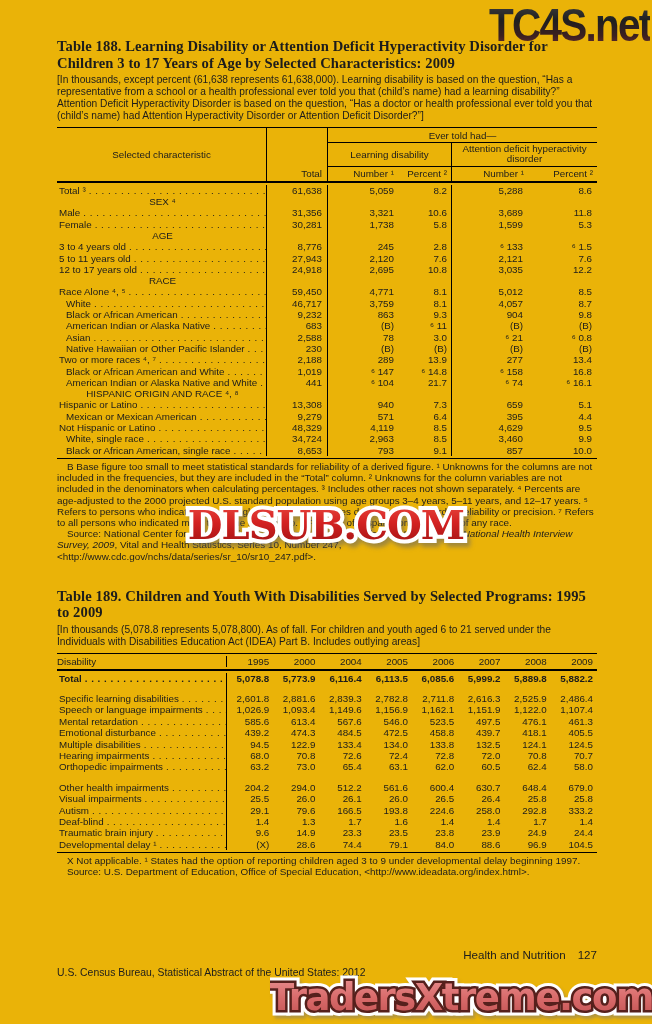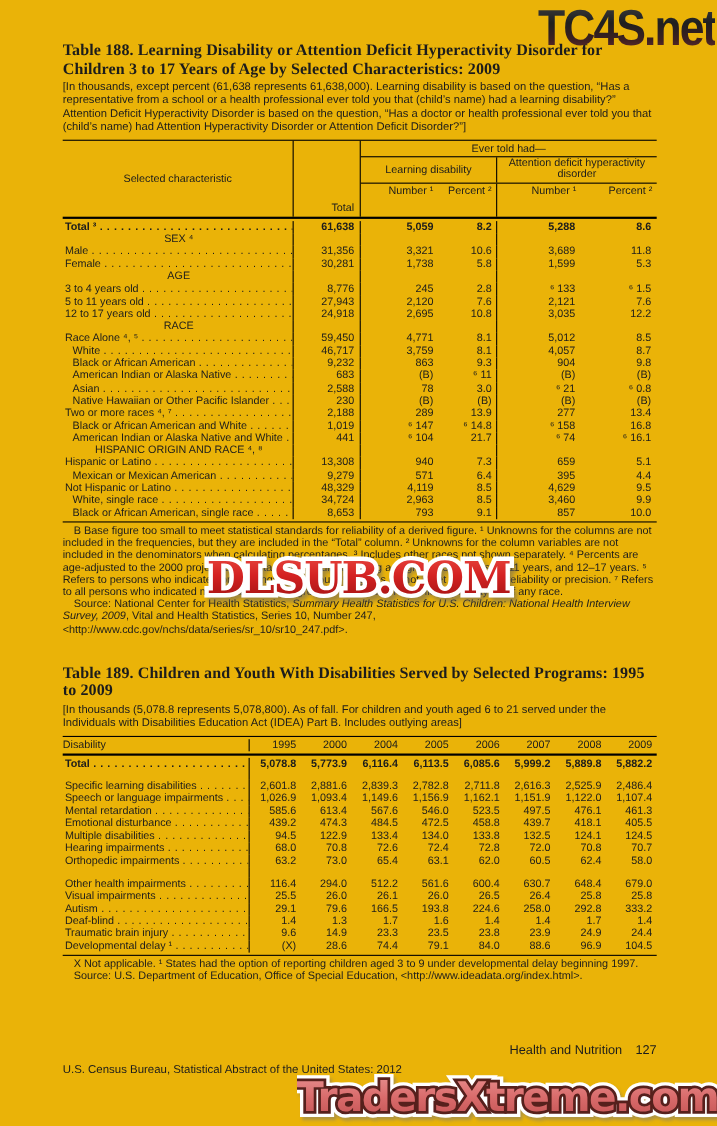--- a/index.html
+++ b/index.html
@@ -16,35 +16,35 @@
   .t188{border-top:1.4px solid #000;}
   .t188-head{display:grid;grid-template-columns:210px 61px 269px;border-bottom:2px solid #000;font-size:9.8px;}
   .h-char{border-right:1px solid #000;display:flex;align-items:center;justify-content:center;}
   .h-total{border-right:1px solid #000;display:flex;align-items:flex-end;justify-content:flex-end;padding:0 5px 2px 0;}
   .h-right{display:flex;flex-direction:column;}
   .h-ever{text-align:center;border-bottom:1px solid #000;padding:2px 0 1px 0;}
   .h-groups{display:grid;grid-template-columns:124px 145px;border-bottom:1px solid #000;flex:1;}
   .h-g1{border-right:1px solid #000;display:flex;align-items:center;justify-content:center;}
   .h-g2{display:flex;align-items:center;justify-content:center;text-align:center;line-height:10.6px;padding:1px 0;}
   .h-nums{display:grid;grid-template-columns:70px 54px 76px 69px;}
-  .h-nums>div{text-align:right;padding:1px 4px 18px 0;}
+  .h-nums>div{text-align:right;padding:1px 4px 2px 0;}
   .h-nums>div:nth-child(2){border-right:1px solid #000;}
   .t188-body{border-bottom:1px solid #000;padding:2px 0 2px 0;font-size:9.8px;}
   .r188{display:grid;grid-template-columns:210px 61px 70px 54px 76px 69px;line-height:11.3px;}
   .r188 .lab{border-right:1px solid #000;display:flex;padding-left:2px;overflow:hidden;}
   .r188 .lab.ind{padding-left:9px;}
   .r188 .lt{white-space:nowrap;}
   .r188 .secl{width:100%;text-align:center;}
   .r188 .t{border-right:1px solid #000;text-align:right;padding-right:5px;}
   .r188 .n,.r188 .p1,.r188 .p2,.r188 .n2{text-align:right;}
   .r188 .n{padding-right:4px;}
   .r188 .p1{border-right:1px solid #000;padding-right:4px;}
   .r188 .n2{padding-right:5px;}
   .r188 .p2{padding-right:5px;}
-  .r188.bold{font-weight:bold;}
+  .r188.bold{font-weight:normal;}
   .dots{flex:1;overflow:hidden;white-space:nowrap;padding-left:3px;}
   .dots::before{content:". . . . . . . . . . . . . . . . . . . . . . . . . . . . . . . . . . . . . . . . . . . . . . . . . . . . . . . .";letter-spacing:.5px;}
 
   .footnotes{font-size:9.9px;line-height:11.2px;margin-top:2px;}
   .footnotes p{margin:0;text-indent:10px;}
 
   
   .t189-block{margin-top:26px;}
   .t189{border-top:1.4px solid #000;}
   .t189-head{display:grid;grid-template-columns:170px repeat(8,46.25px);border-bottom:2px solid #000;font-size:9.8px;padding:2px 0;}
@@ -518,21 +518,21 @@
               <div class="v"></div>
               <div class="v"></div>
               <div class="v"></div>
               <div class="v"></div>
             </div>
             <div class="r189">
               <div class="lab">
                 <span class="lt">Other health impairments</span>
                 <span class="dots"></span>
               </div>
-              <div class="v">116.4</div>
+              <div class="v">204.2</div>
               <div class="v">294.0</div>
               <div class="v">512.2</div>
               <div class="v">561.6</div>
               <div class="v">600.4</div>
               <div class="v">630.7</div>
               <div class="v">648.4</div>
               <div class="v">679.0</div>
             </div>
             <div class="r189">
               <div class="lab">

